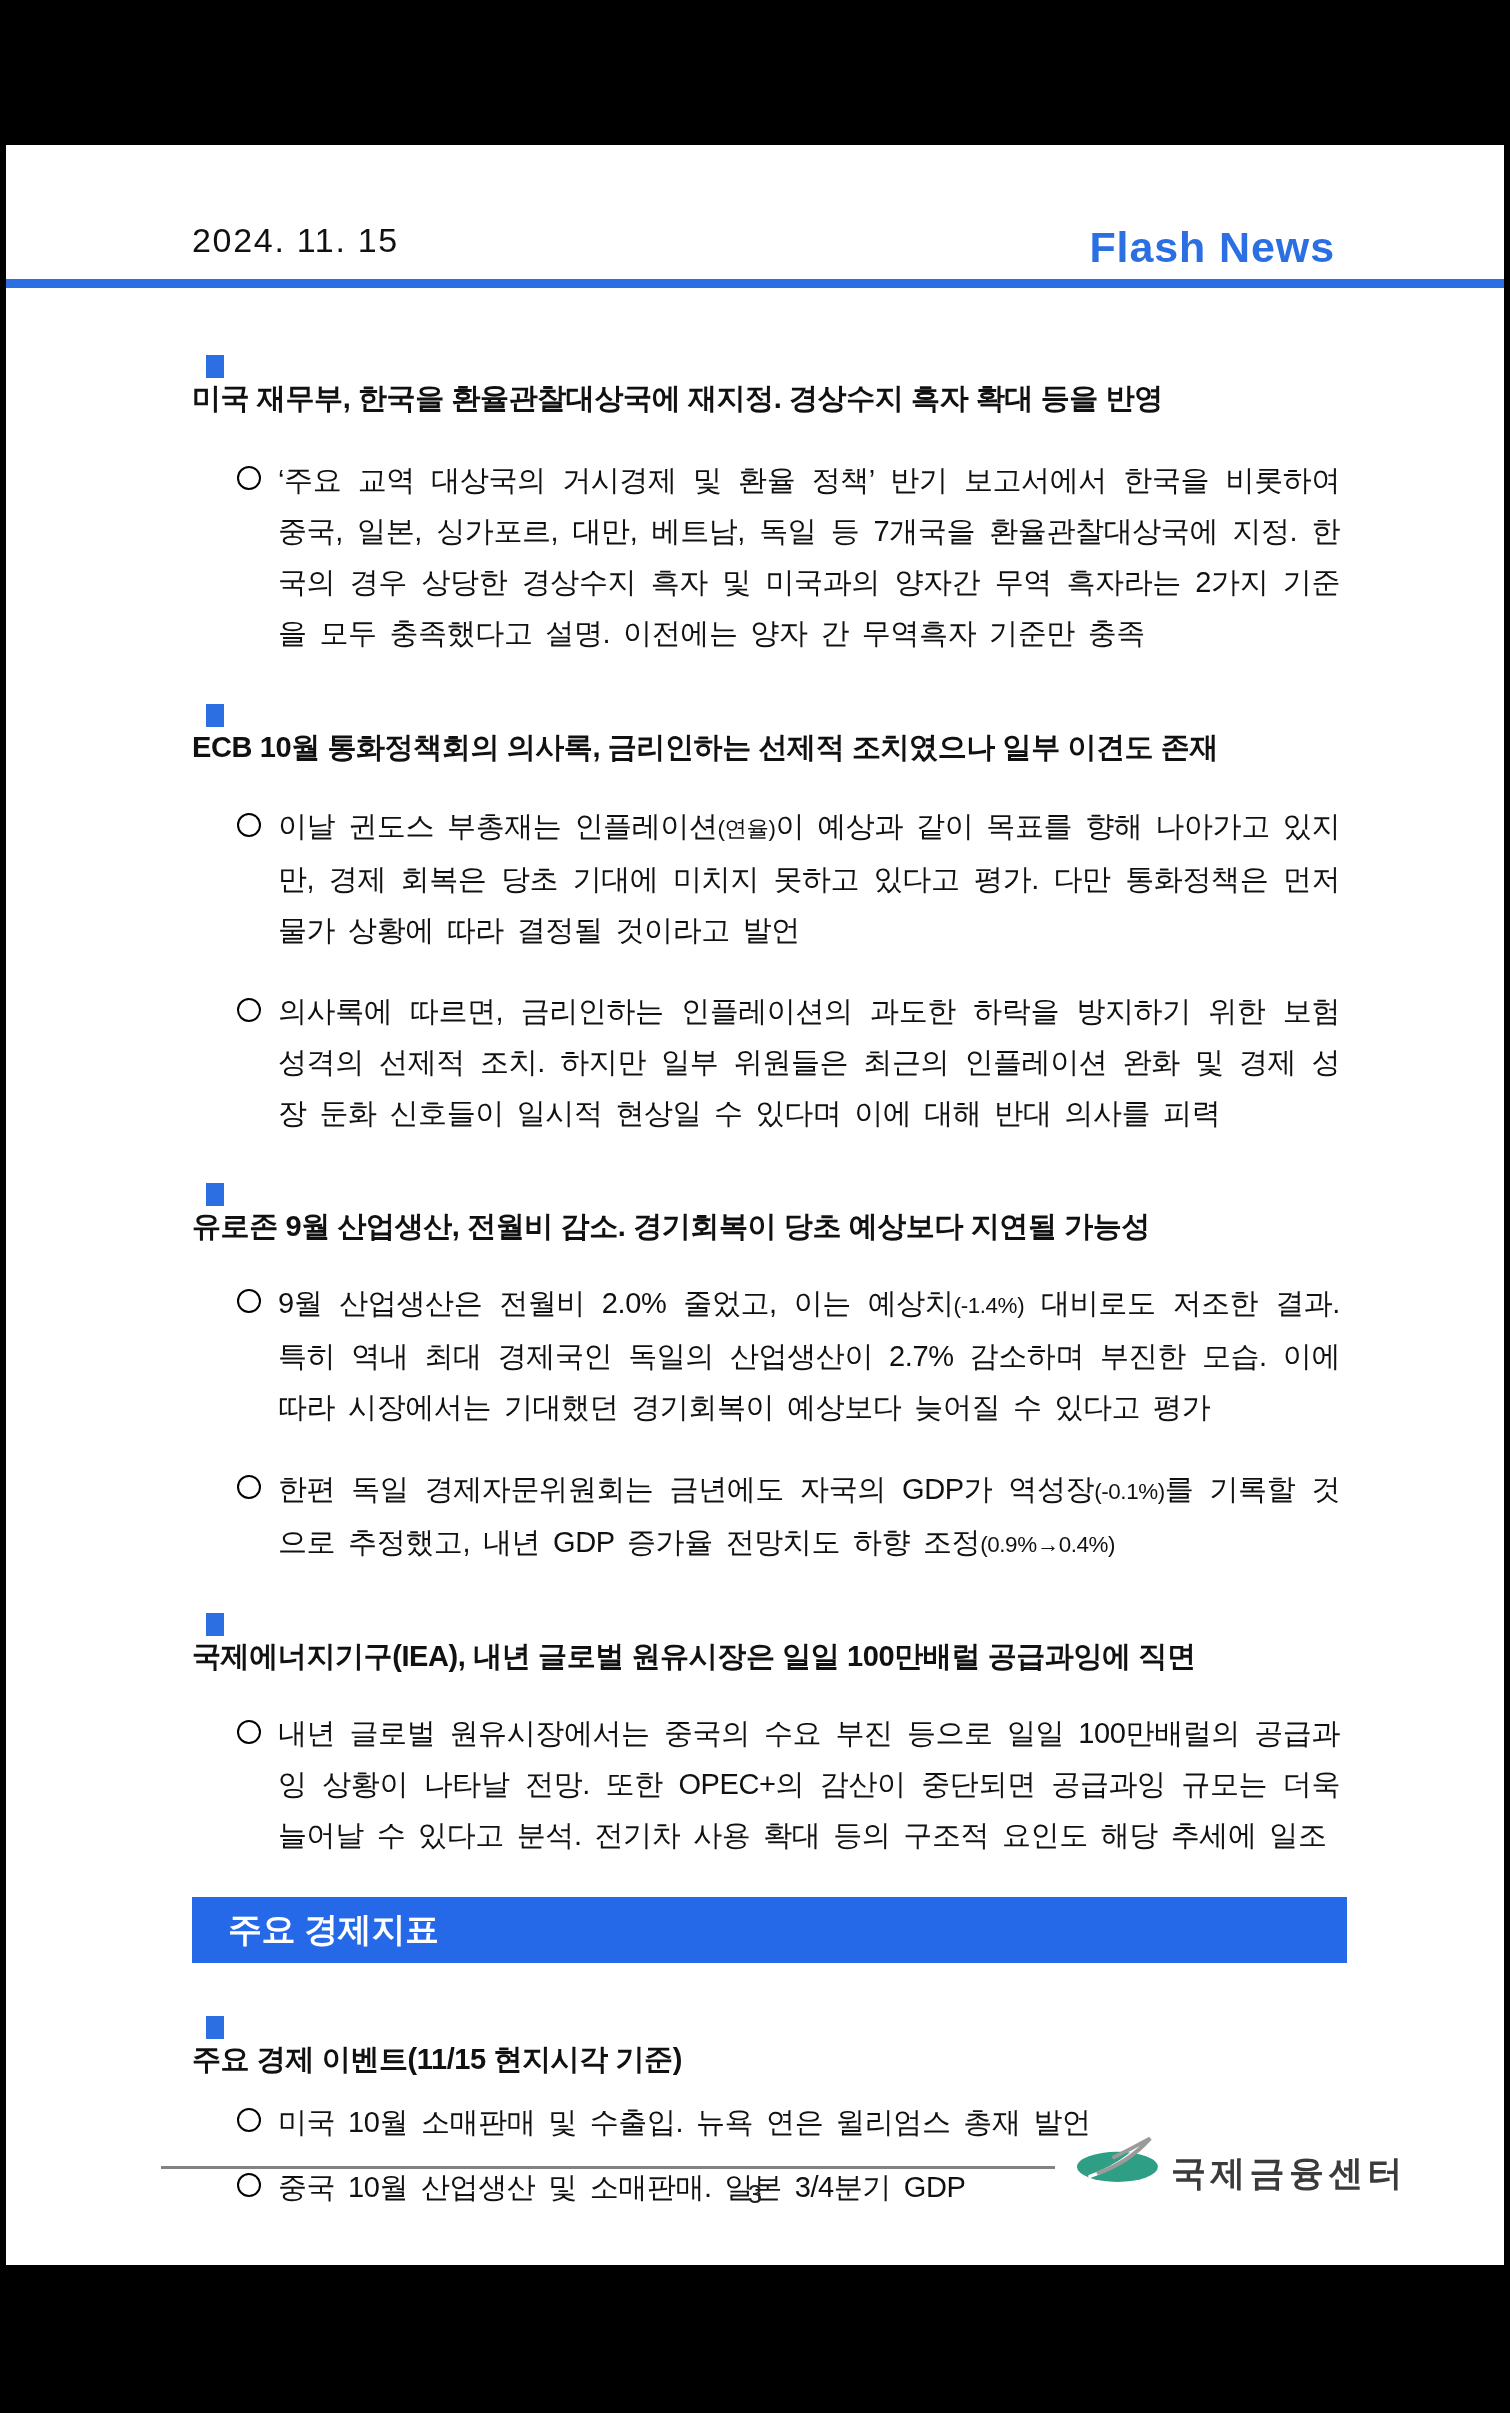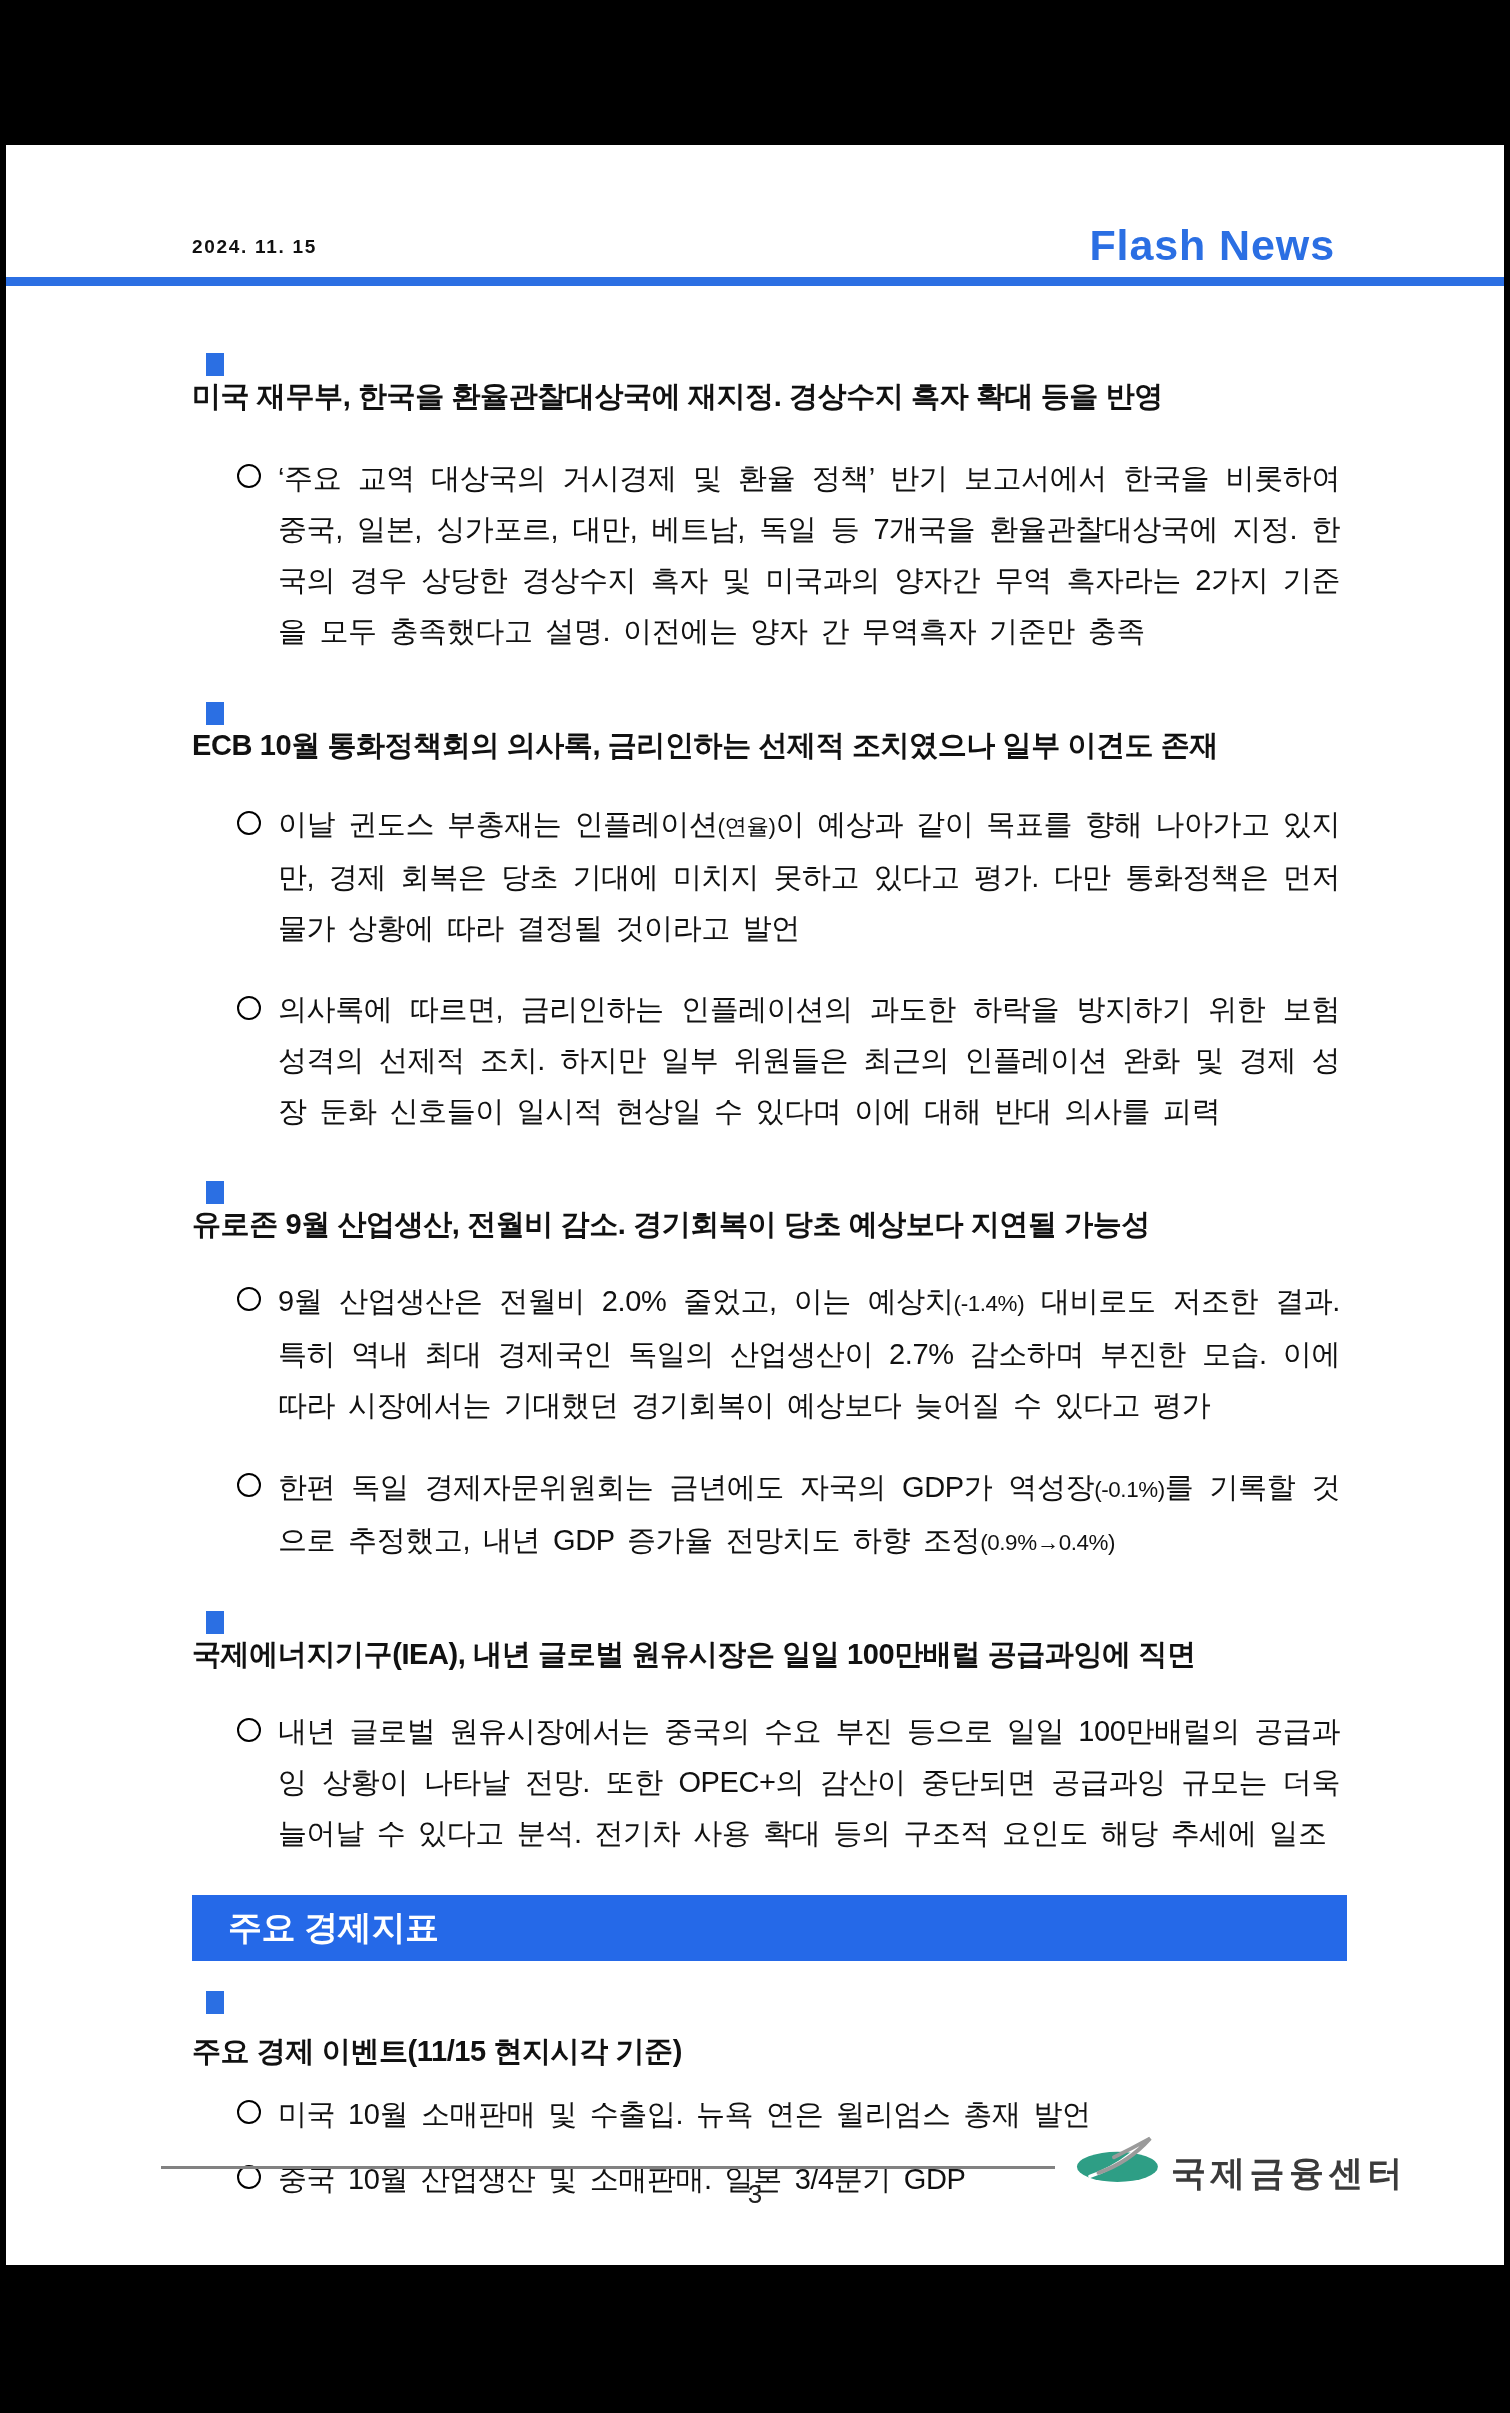--- a/index.html
+++ b/index.html
@@ -19,21 +19,21 @@
   .frame{position:relative;width:1510px;height:2413px;background:#000;overflow:hidden;}
   .page{
     position:absolute;left:6px;top:145px;width:1498px;height:2120px;
     background:#ffffff;
   }
   
   .header{
     display:flex;justify-content:space-between;align-items:flex-end;
     padding:76px 169px 0 186px;
   }
-  .date{font-size:19px;font-weight:bold;letter-spacing:1.7px;padding-bottom:12px;}
+  .date{font-size:34px;font-weight:normal;letter-spacing:1.7px;padding-bottom:12px;}
   .brand{font-size:43px;font-weight:bold;color:var(--accent);letter-spacing:0.9px;}
   .rule{width:100%;height:9.5px;background:var(--accent);margin-top:6.9px;}
   
   .content{padding:0 164px 0 186px;}
   .h-row{display:flex;align-items:flex-start;white-space:nowrap;flex-direction:column;}
   .sq{
     flex:0 0 auto;width:18px;height:23px;background:var(--accent);
     margin:9.5px 22.4px 0 13.8px;
   }
   .h-text{font-size:29px;font-weight:bold;line-height:41px;letter-spacing:-0.4px;}
@@ -41,21 +41,21 @@
   .circ{
     flex:0 0 auto;width:24px;height:24px;border:2.6px solid #000;border-radius:50%;
     margin:11.2px 17px 0 45px;background:#fff;
   }
   .b-text{
     flex:1;font-size:29px;line-height:51px;letter-spacing:-0.4px;
     text-align:justify;text-justify:inter-word;word-spacing:5.2px;
   }
   .b-text .sm{font-size:22.4px;}
   
-  .mt66{margin-top:57px;} .mt50{margin-top:20px;gap:17px;} .mt42{margin-top:36px;}
+  .mt66{margin-top:57px;} .mt50{margin-top:43px;} .mt42{margin-top:36px;}
   .mt40{margin-top:34px;} .mt39{margin-top:34px;} .mt38{margin-top:33px;}
   .mt36{margin-top:31px;} .mt35{margin-top:30px;} .mt20{margin-top:17px;}
   .mt16{margin-top:13.8px;}
   
   .banner{
     height:66px;background:var(--banner);color:#fff;
     display:flex;align-items:center;padding-left:36px;
     font-size:34px;font-weight:bold;letter-spacing:-0.4px;
     margin-right:-6.9px;
   }

